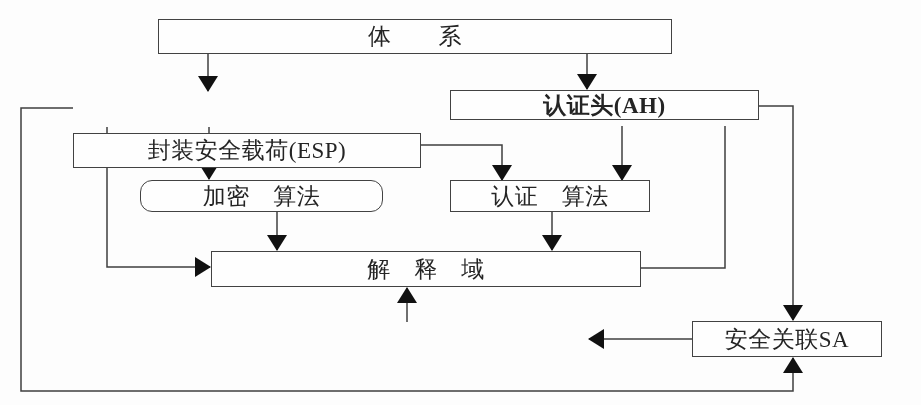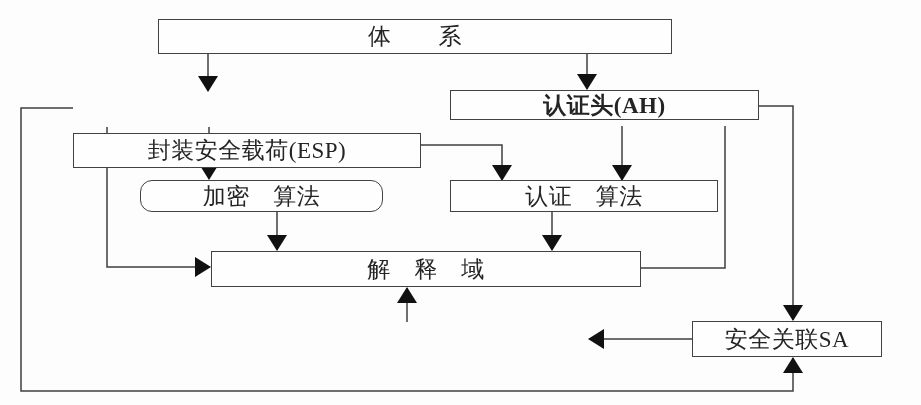--- a/index.html
+++ b/index.html
@@ -86,21 +86,21 @@
   </div>
 
   <div class="node" style="left:450px; top:90px; width:309px; height:30px;font-weight:bold;">
     <span class="label">认证头(AH)</span>
   </div>
 
   <div class="node" style="left:140px; top:180px; width:243px; height:32px;border-radius:12px;">
     <span class="label">加密　算法</span>
   </div>
 
-  <div class="node" style="left:450px; top:180px; width:268px; height:32px;font-family:Liberation Serif, serif;">
+  <div class="node" style="left:450px; top:180px; width:200px; height:32px;font-family:Liberation Serif, serif;">
     <span class="label">认证　算法</span>
   </div>
 
   <div class="node" style="left:211px; top:251px; width:430px; height:36px;">
     <span class="label">解　释　域</span>
   </div>
 
 
   <div class="node" style="left:692px; top:321px; width:190px; height:36px;text-align:right;">
     <span class="label">安全关联SA</span>

